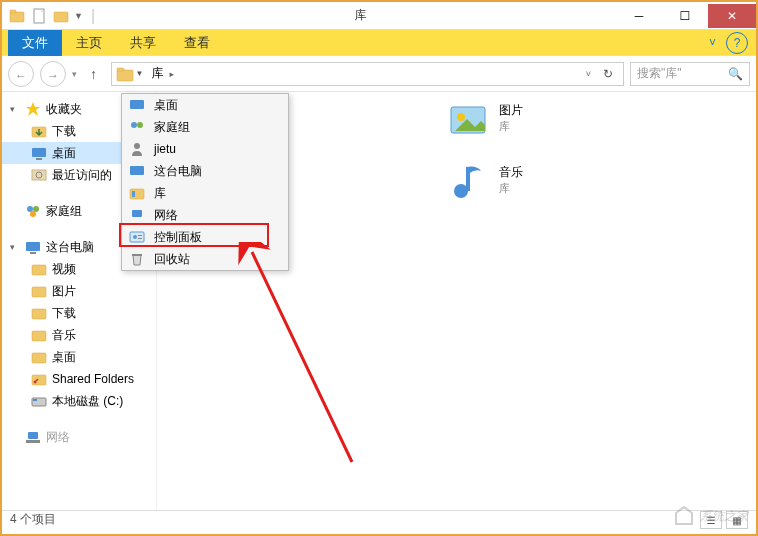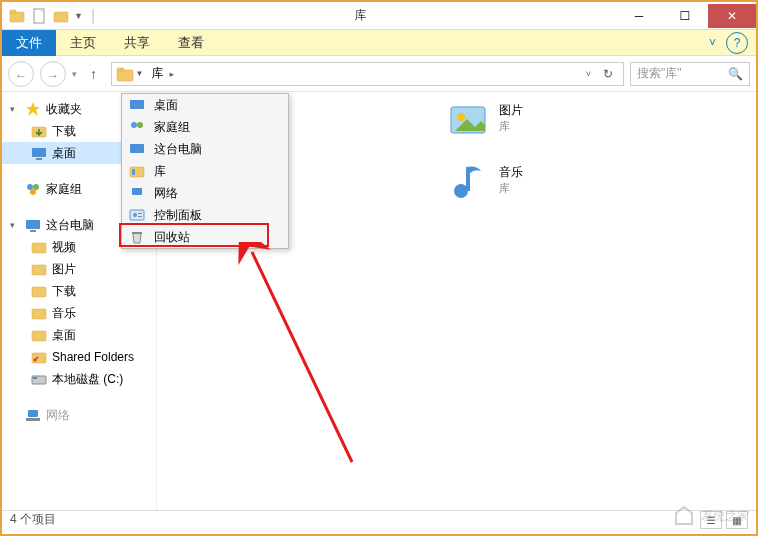--- a/index.html
+++ b/index.html
@@ -7,21 +7,21 @@
 .window { width: 758px; height: 536px; border: 2px solid #e8a33d; background: #fff; position: relative; }
 .titlebar { height: 28px; background: #fff; display: flex; align-items: center; border-bottom: 1px solid #ddd; }
 .title-icons { display: flex; align-items: center; gap: 4px; padding: 0 6px; }
 .title-icons .ico { width: 18px; height: 18px; display: flex; align-items: center; justify-content: center; }
 .title-center { flex: 1; text-align: center; font-size: 12px; color: #333; }
 .title-controls { display: flex; }
 .title-controls .btn { width: 46px; height: 24px; display: flex; align-items: center; justify-content: center; font-size: 12px; }
 .title-controls .min { background: #fff; }
 .title-controls .max { background: #fff; }
 .title-controls .close { background: #c75050; color: #fff; width: 48px; }
-.ribbon { height: 26px; background: #fef9c3; display: flex; align-items: center; border-bottom: 1px solid #ddd; }
+.ribbon { height: 26px; background: #fde047; display: flex; align-items: center; border-bottom: 1px solid #ddd; padding-left: 6px; }
 .ribbon .file-tab { background: #1979ca; color: #fff; padding: 4px 14px; font-size: 13px; }
 .ribbon .tab { padding: 4px 14px; font-size: 13px; color: #333; }
 .ribbon .spacer { flex: 1; }
 .ribbon .expand { padding: 0 10px; color: #1979ca; font-size: 12px; }
 .ribbon .help { width: 22px; height: 22px; border-radius: 50%; border: 1px solid #1979ca; color: #1979ca; display: flex; align-items: center; justify-content: center; font-size: 12px; margin-right: 8px; }
 .navbar { height: 36px; background: #fff; display: flex; align-items: center; padding: 4px 6px; gap: 6px; border-bottom: 1px solid #e5e5e5; }
 .navbtn { width: 26px; height: 26px; border: 1px solid #ccc; border-radius: 50%; display: flex; align-items: center; justify-content: center; color: #888; font-size: 12px; }
 .navdown { font-size: 9px; color: #888; }
 .navup { width: 22px; height: 22px; display: flex; align-items: center; justify-content: center; color: #555; font-size: 14px; }
 .addressbar { flex: 1; height: 24px; border: 1px solid #ccc; display: flex; align-items: center; padding: 0 4px; font-size: 12px; position: relative; }
@@ -146,20 +146,29 @@
       </div>
       <div class="tree-item sub selected">
         <span class="ico">
             <svg width="16" height="14">
               <rect x="1" y="2" width="14" height="9" fill="#4a90d9" rx="1"></rect>
               <rect x="5" y="12" width="6" height="2" fill="#888"></rect>
             </svg>
           </span>
         <span>桌面</span>
       </div>
+      <div class="tree-item sub">
+        <span class="ico">
+            <svg width="16" height="14">
+              <rect x="1" y="2" width="14" height="10" fill="#e8d9b5" stroke="#c9b383"></rect>
+              <circle cx="8" cy="7" r="3" fill="none" stroke="#888"></circle>
+            </svg>
+          </span>
+        <span>最近访问的</span>
+      </div>
       <div class="tree-spacer"></div>
       <div class="tree-item">
         <span class="expander"></span>
         <span class="ico">
             <svg width="16" height="16">
               <circle cx="5" cy="6" r="3" fill="#5b9bd5"></circle>
               <circle cx="11" cy="6" r="3" fill="#7cb342"></circle>
               <circle cx="8" cy="11" r="3" fill="#f5a623"></circle>
             </svg>
           </span>
@@ -300,20 +309,29 @@
       <span class="ico">
           <svg width="16" height="16">
             <circle cx="5" cy="6" r="3" fill="#5b9bd5"></circle>
             <circle cx="11" cy="6" r="3" fill="#7cb342"></circle>
           </svg>
         </span>
       <span>家庭组</span>
     </div>
     <div class="dd-item">
       <span class="ico">
+          <svg width="16" height="16">
+            <circle cx="8" cy="5" r="3" fill="#888"></circle>
+            <path d="M3 15 Q3 10 8 10 Q13 10 13 15 Z" fill="#888"></path>
+          </svg>
+        </span>
+      <span>jietu</span>
+    </div>
+    <div class="dd-item">
+      <span class="ico">
           <svg width="16" height="14">
             <rect x="1" y="2" width="14" height="9" fill="#4a90d9" rx="1"></rect>
           </svg>
         </span>
       <span>这台电脑</span>
     </div>
     <div class="dd-item">
       <span class="ico">
           <svg width="16" height="14">
             <rect class="folder-svg" x="1" y="3" width="14" height="10" rx="1"></rect>

